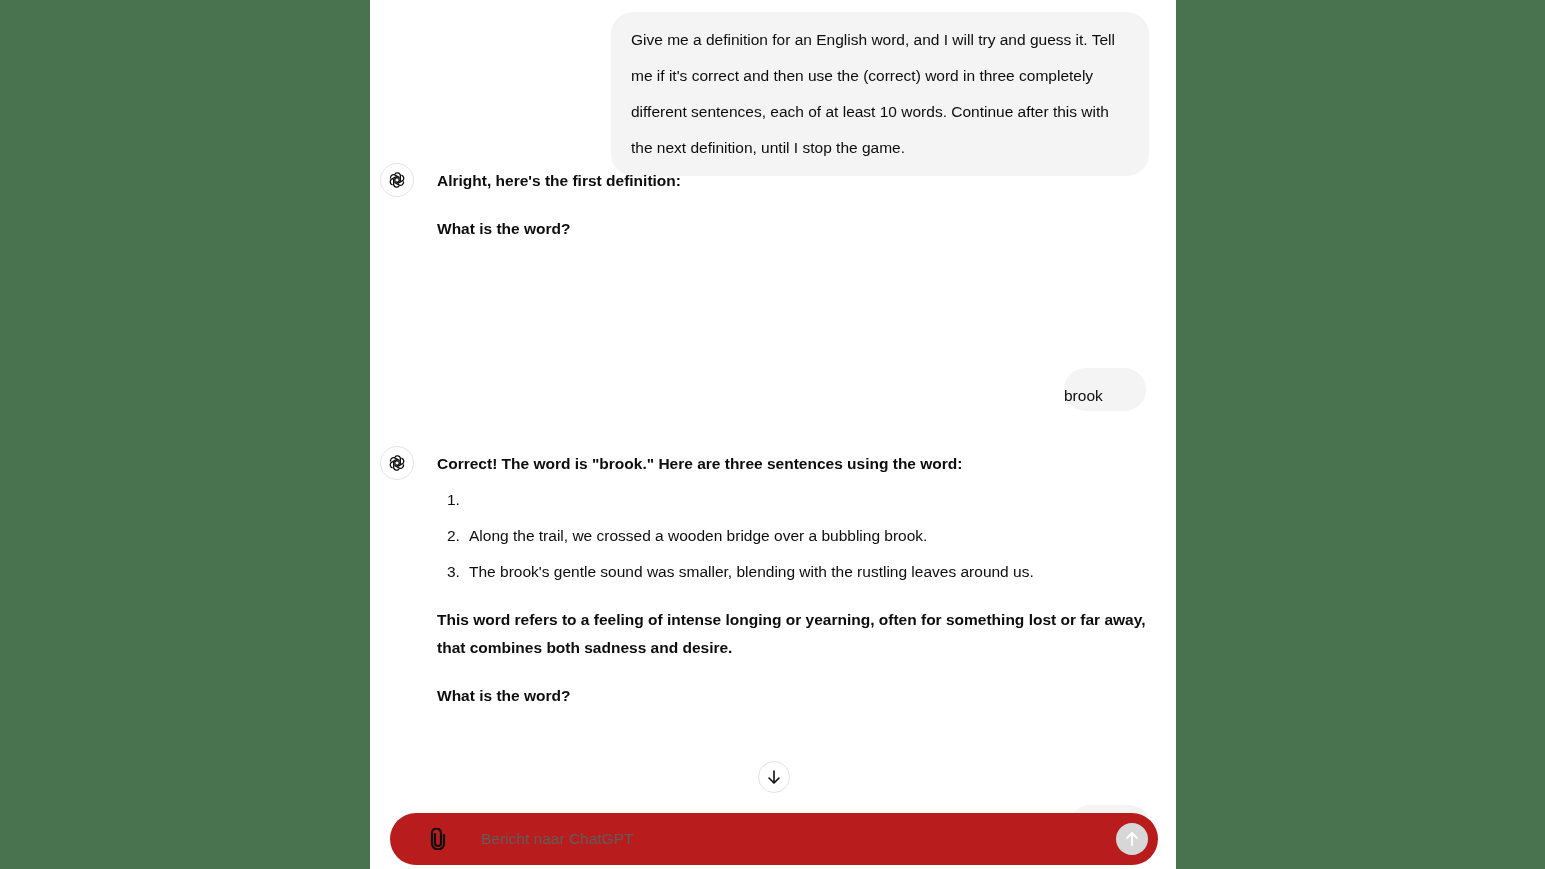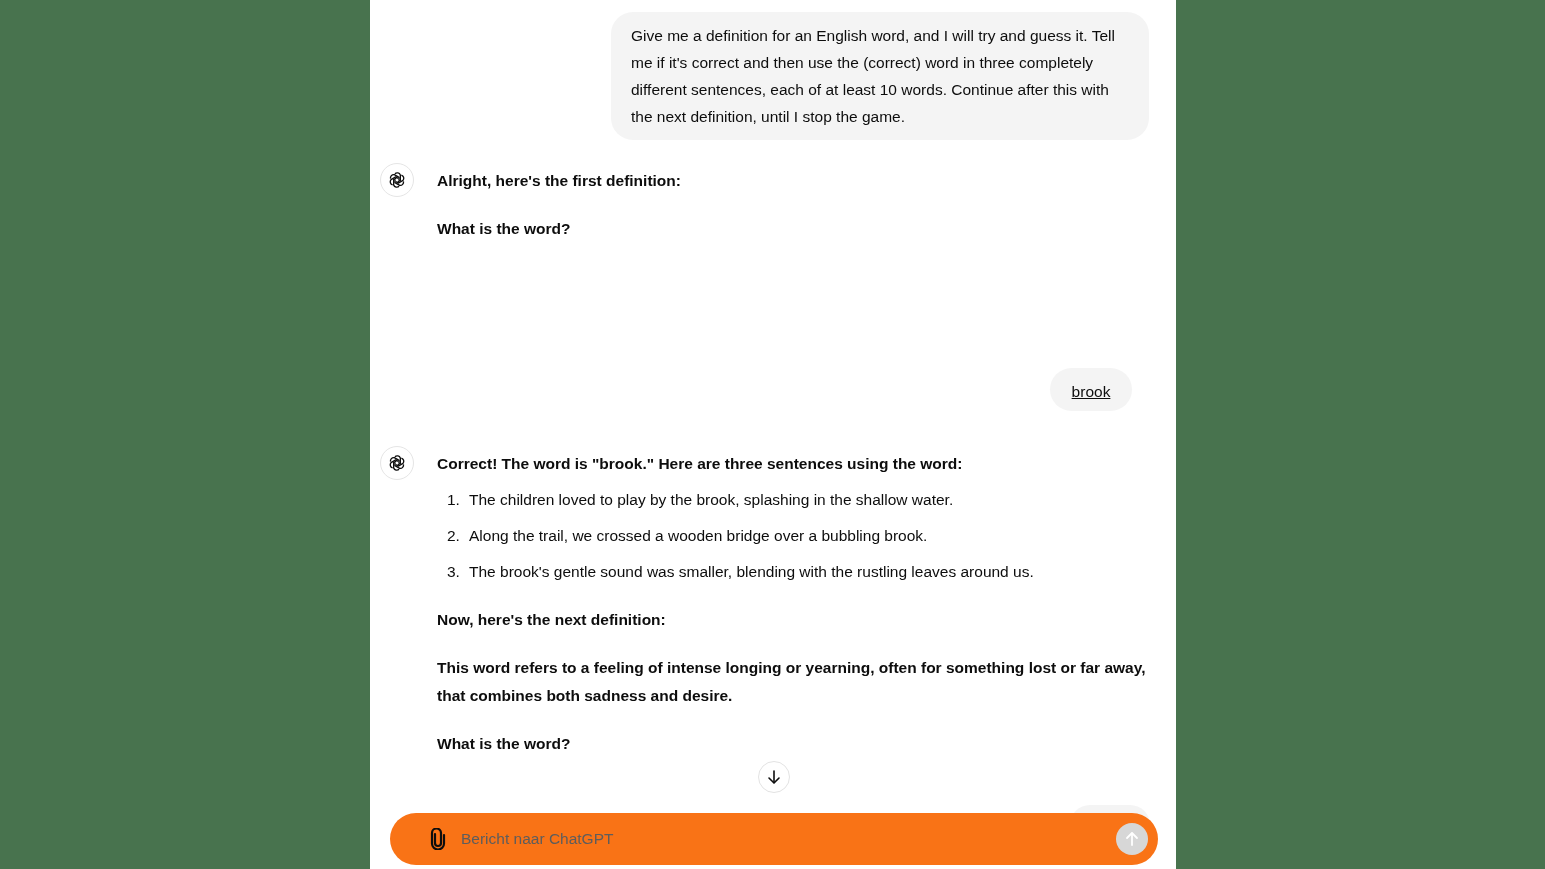--- a/index.html
+++ b/index.html
@@ -15,34 +15,32 @@
       left: 370px; top: 0;
       width: 806px; height: 869px;
       background: #ffffff;
       overflow: hidden;
     }
     .user-bubble {
       position: absolute;
       background: #f4f4f4;
       border-radius: 22px;
       font-size: 15.5px;
-      line-height: 27px;
+      line-height: 36px;
       color: #0d0d0d;
     }
     .user-bubble.long {
       left: 241px; top: 12px;
       width: 538px;
       padding: 10px 20px 10px 20px;
     }
     .user-bubble.short {
-      left: 680px; top: 368px;
+      left: 694px; top: 368px;
       width: 82px; height: 43px;
       padding: 10px 0;
-      text-align: center;
-      text-decoration: underline;
     }
     .assistant-avatar {
       position: absolute;
       left: 10px;
       width: 34px; height: 34px;
       border-radius: 50%;
       border: 1px solid #e5e5e5;
       background: #fff;
       display: flex; align-items: center; justify-content: center;
     }
@@ -85,22 +83,22 @@
       left: 700px; top: 805px;
       width: 80px; height: 40px;
       border-radius: 20px;
       background: #f4f4f4;
     }
     .composer {
       position: absolute;
       left: 20px; top: 813px;
       width: 768px; height: 52px;
       border-radius: 26px;
-      background: #f97316;
-      display: flex; align-items: center;
+      background: #b91c1c;
+      display: flex; align-items: center; gap: 20px;
     }
     .attach-btn {
       width: 28px; height: 28px;
       margin-left: 34px;
       display: flex; align-items: center; justify-content: center;
     }
     .composer-input {
       flex: 1;
       border: none; outline: none;
       background: transparent;
@@ -159,32 +157,30 @@
         <path d="M-2.5,-7.5 a4,4 0 0 1 6.5,1.5 v6.5 l-3.2,1.8" transform="rotate(240)"></path>
         <path d="M-2.5,-7.5 a4,4 0 0 1 6.5,1.5 v6.5 l-3.2,1.8" transform="rotate(300)"></path>
       </g>
     </svg>
   </div>
   <div class="assistant-msg" style="top:450px;">
     <p style="margin-bottom:0;">Correct! The word is "brook." Here are three sentences using the word:</p>
     <ol>
       <li>
         <span class="num">1.</span>
-        <span>The children loved to play by the brook, splashing in the shallow water.</span>
       </li>
       <li>
         <span class="num">2.</span>
         <span>Along the trail, we crossed a wooden bridge over a bubbling brook.</span>
       </li>
       <li>
         <span class="num">3.</span>
         <span>The brook's gentle sound was smaller, blending with the rustling leaves around us.</span>
       </li>
     </ol>
-    <p>Now, here's the next definition:</p>
     <p>This word refers to a feeling of intense longing or yearning, often for something lost or far away, that combines both sadness and desire.</p>
     <p>What is the word?</p>
   </div>
 
   <div class="scroll-down">
     <svg width="16" height="16" viewBox="0 0 16 16" fill="none" stroke="#0d0d0d" stroke-width="1.6" stroke-linecap="round" stroke-linejoin="round">
       <path d="M8 2 V13.5"></path>
       <path d="M3 9 L8 14 L13 9"></path>
     </svg>
   </div>

